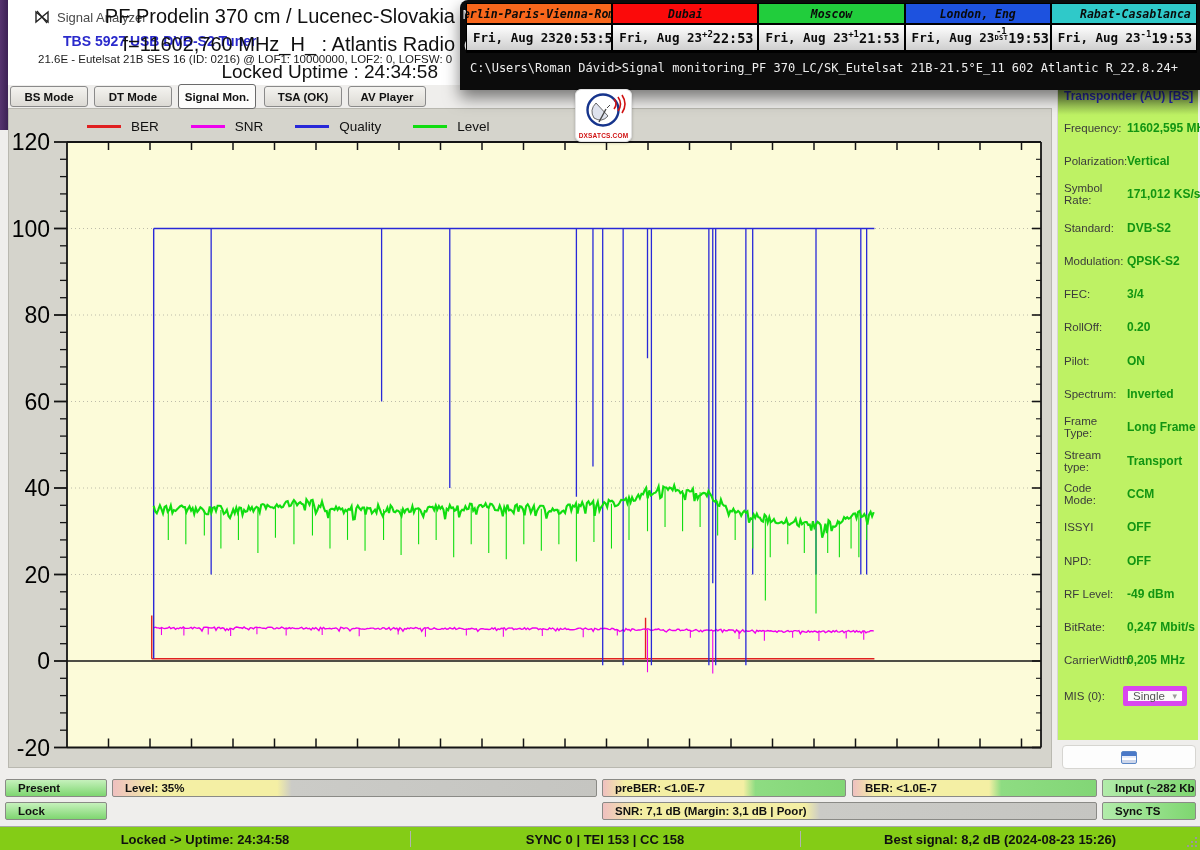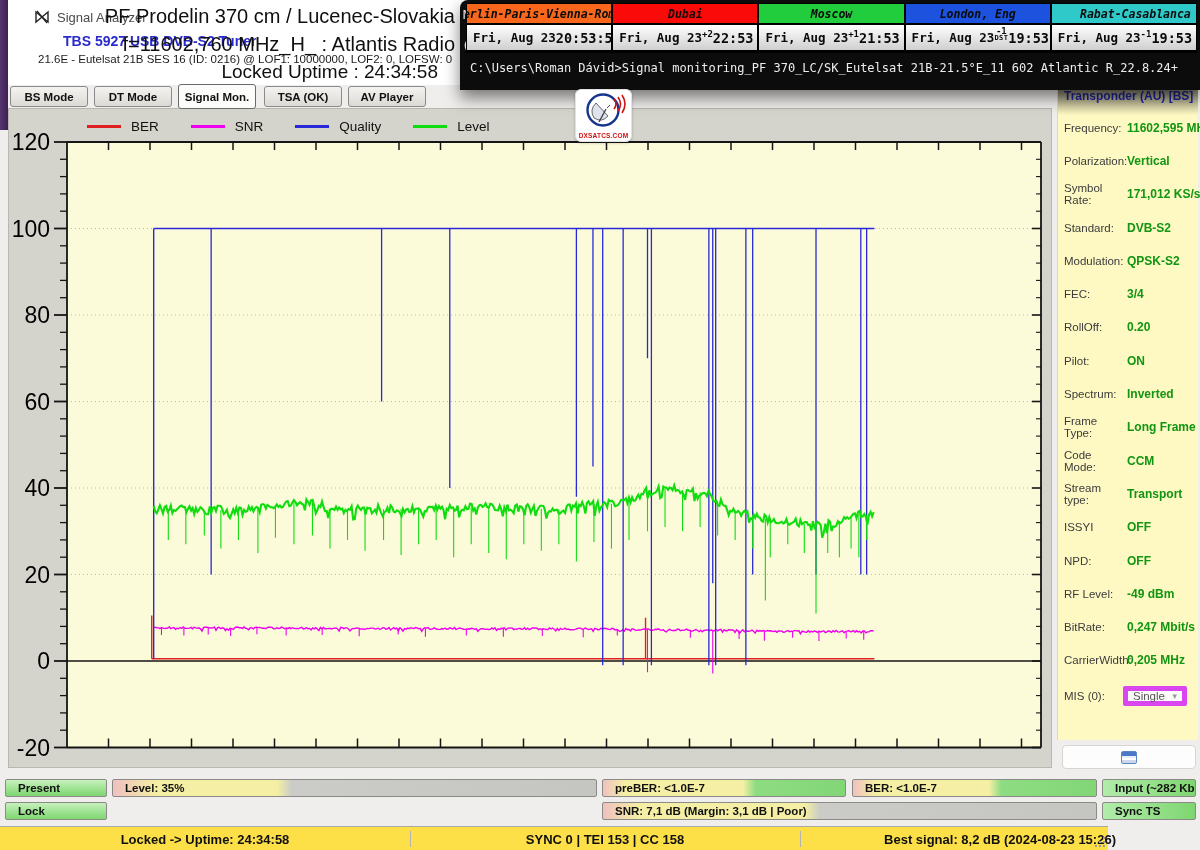--- a/index.html
+++ b/index.html
@@ -32,21 +32,21 @@
   .chart-widget { position:absolute; left:8px; top:108px; width:1044px; height:660px;
                   background:#d5d4cc; border:1px solid #b9b8b0; }
   #legend { position:absolute; left:78px; top:4px; height:26px; display:flex; align-items:center; gap:32px; }
   .lg-item { display:flex; align-items:center; gap:10px; }
   .lg-line { width:34px; height:3px; }
   .lg-label { font-size:13.5px; color:#111; }
   #chart-svg { position:absolute; left:0; top:0; }
 
   
   .right-panel { position:absolute; left:1057px; top:85px; width:141px; height:655px;
-                 background:#fef9c3; border-left:1px solid #d8d7d3; }
+                 background:#bef264; border-left:1px solid #d8d7d3; }
   .panel-shade { position:absolute; left:0; top:0; width:100%; height:30px;
                  background:linear-gradient(rgba(18,18,26,.62),rgba(18,18,26,0)); pointer-events:none; }
   .tp-head { position:absolute; left:6px; top:4px; font-size:12px; font-weight:bold; color:#2a2ae0; }
   .tp-rows { position:absolute; left:6px; top:26px; right:2px; }
   .tp-row { height:33.3px; display:flex; align-items:center; gap:4px; }
   .tp-label { width:59px; flex-shrink:0; font-size:11.5px; color:#3b3b3b; }
   .tp-value { font-size:12px; font-weight:bold; color:#129512; white-space:nowrap; }
   .mis-row { position:absolute; left:6px; top:601px; width:130px; display:flex; align-items:center; }
   .mis-label { width:59px; font-size:11.5px; color:#3b3b3b; }
   .mis-select { width:64px; height:20px; background:#fbfbfa; border:5px solid #d946ef; border-radius:2px;
@@ -56,21 +56,21 @@
   .mini-btn { position:absolute; left:1062px; top:745px; width:134px; height:24px; background:#fdfdfd;
               border:1px solid #d6d5d1; border-radius:4px; display:flex; align-items:center; justify-content:center; }
   .stripes-icon { width:16px; height:13px; border:1px solid #5b87c5; border-radius:2px;
                   background:linear-gradient(#4a79c8 0 35%, #e8eefa 35% 55%, #ffffff 55% 75%, #cdd6ea 75% 100%); }
 
   
   .pbar { position:absolute; height:18px; border:1px solid #8a8a86; border-radius:2px;
           font-size:11.5px; font-weight:bold; color:#111; line-height:16px; padding-left:12px;
           white-space:nowrap; overflow:hidden; }
   
-  .statusbar { position:absolute; left:0; top:826px; width:1108px; height:24px; background:#fde047;
+  .statusbar { position:absolute; left:0; top:826px; width:1200px; height:24px; background:#84cc16;
                border-top:1px solid #a8a8a4; }
   .sb-sec { position:absolute; top:0; height:24px; display:flex; align-items:center; justify-content:center;
             font-size:13px; font-weight:bold; color:#101010; }
   .sb-div { position:absolute; top:4px; width:1px; height:16px; background:#b3b3af; }
   .grip { position:absolute; right:3px; bottom:3px; width:12px; height:12px; }
   .grip i { position:absolute; width:2px; height:2px; background:#9a9a96; }
 
   
   .console { position:absolute; left:460px; top:0; width:740px; height:90px; background:#0c0c0c;
              border-radius:8px 0 0 0; box-shadow:0 8px 16px rgba(0,0,0,.5); z-index:5;
@@ -417,26 +417,26 @@
   </div>
         <div class="tp-row">
     <span class="tp-label">Spectrum:</span>
     <span class="tp-value">Inverted</span>
   </div>
         <div class="tp-row">
     <span class="tp-label">Frame Type:</span>
     <span class="tp-value">Long Frame</span>
   </div>
         <div class="tp-row">
+    <span class="tp-label">Stream type:</span>
+    <span class="tp-value">Transport</span>
+  </div>
+        <div class="tp-row">
     <span class="tp-label">Code Mode:</span>
     <span class="tp-value">CCM</span>
-  </div>
-        <div class="tp-row">
-    <span class="tp-label">Stream type:</span>
-    <span class="tp-value">Transport</span>
   </div>
         <div class="tp-row">
     <span class="tp-label">ISSYI</span>
     <span class="tp-value">OFF</span>
   </div>
         <div class="tp-row">
     <span class="tp-label">NPD:</span>
     <span class="tp-value">OFF</span>
   </div>
         <div class="tp-row">

